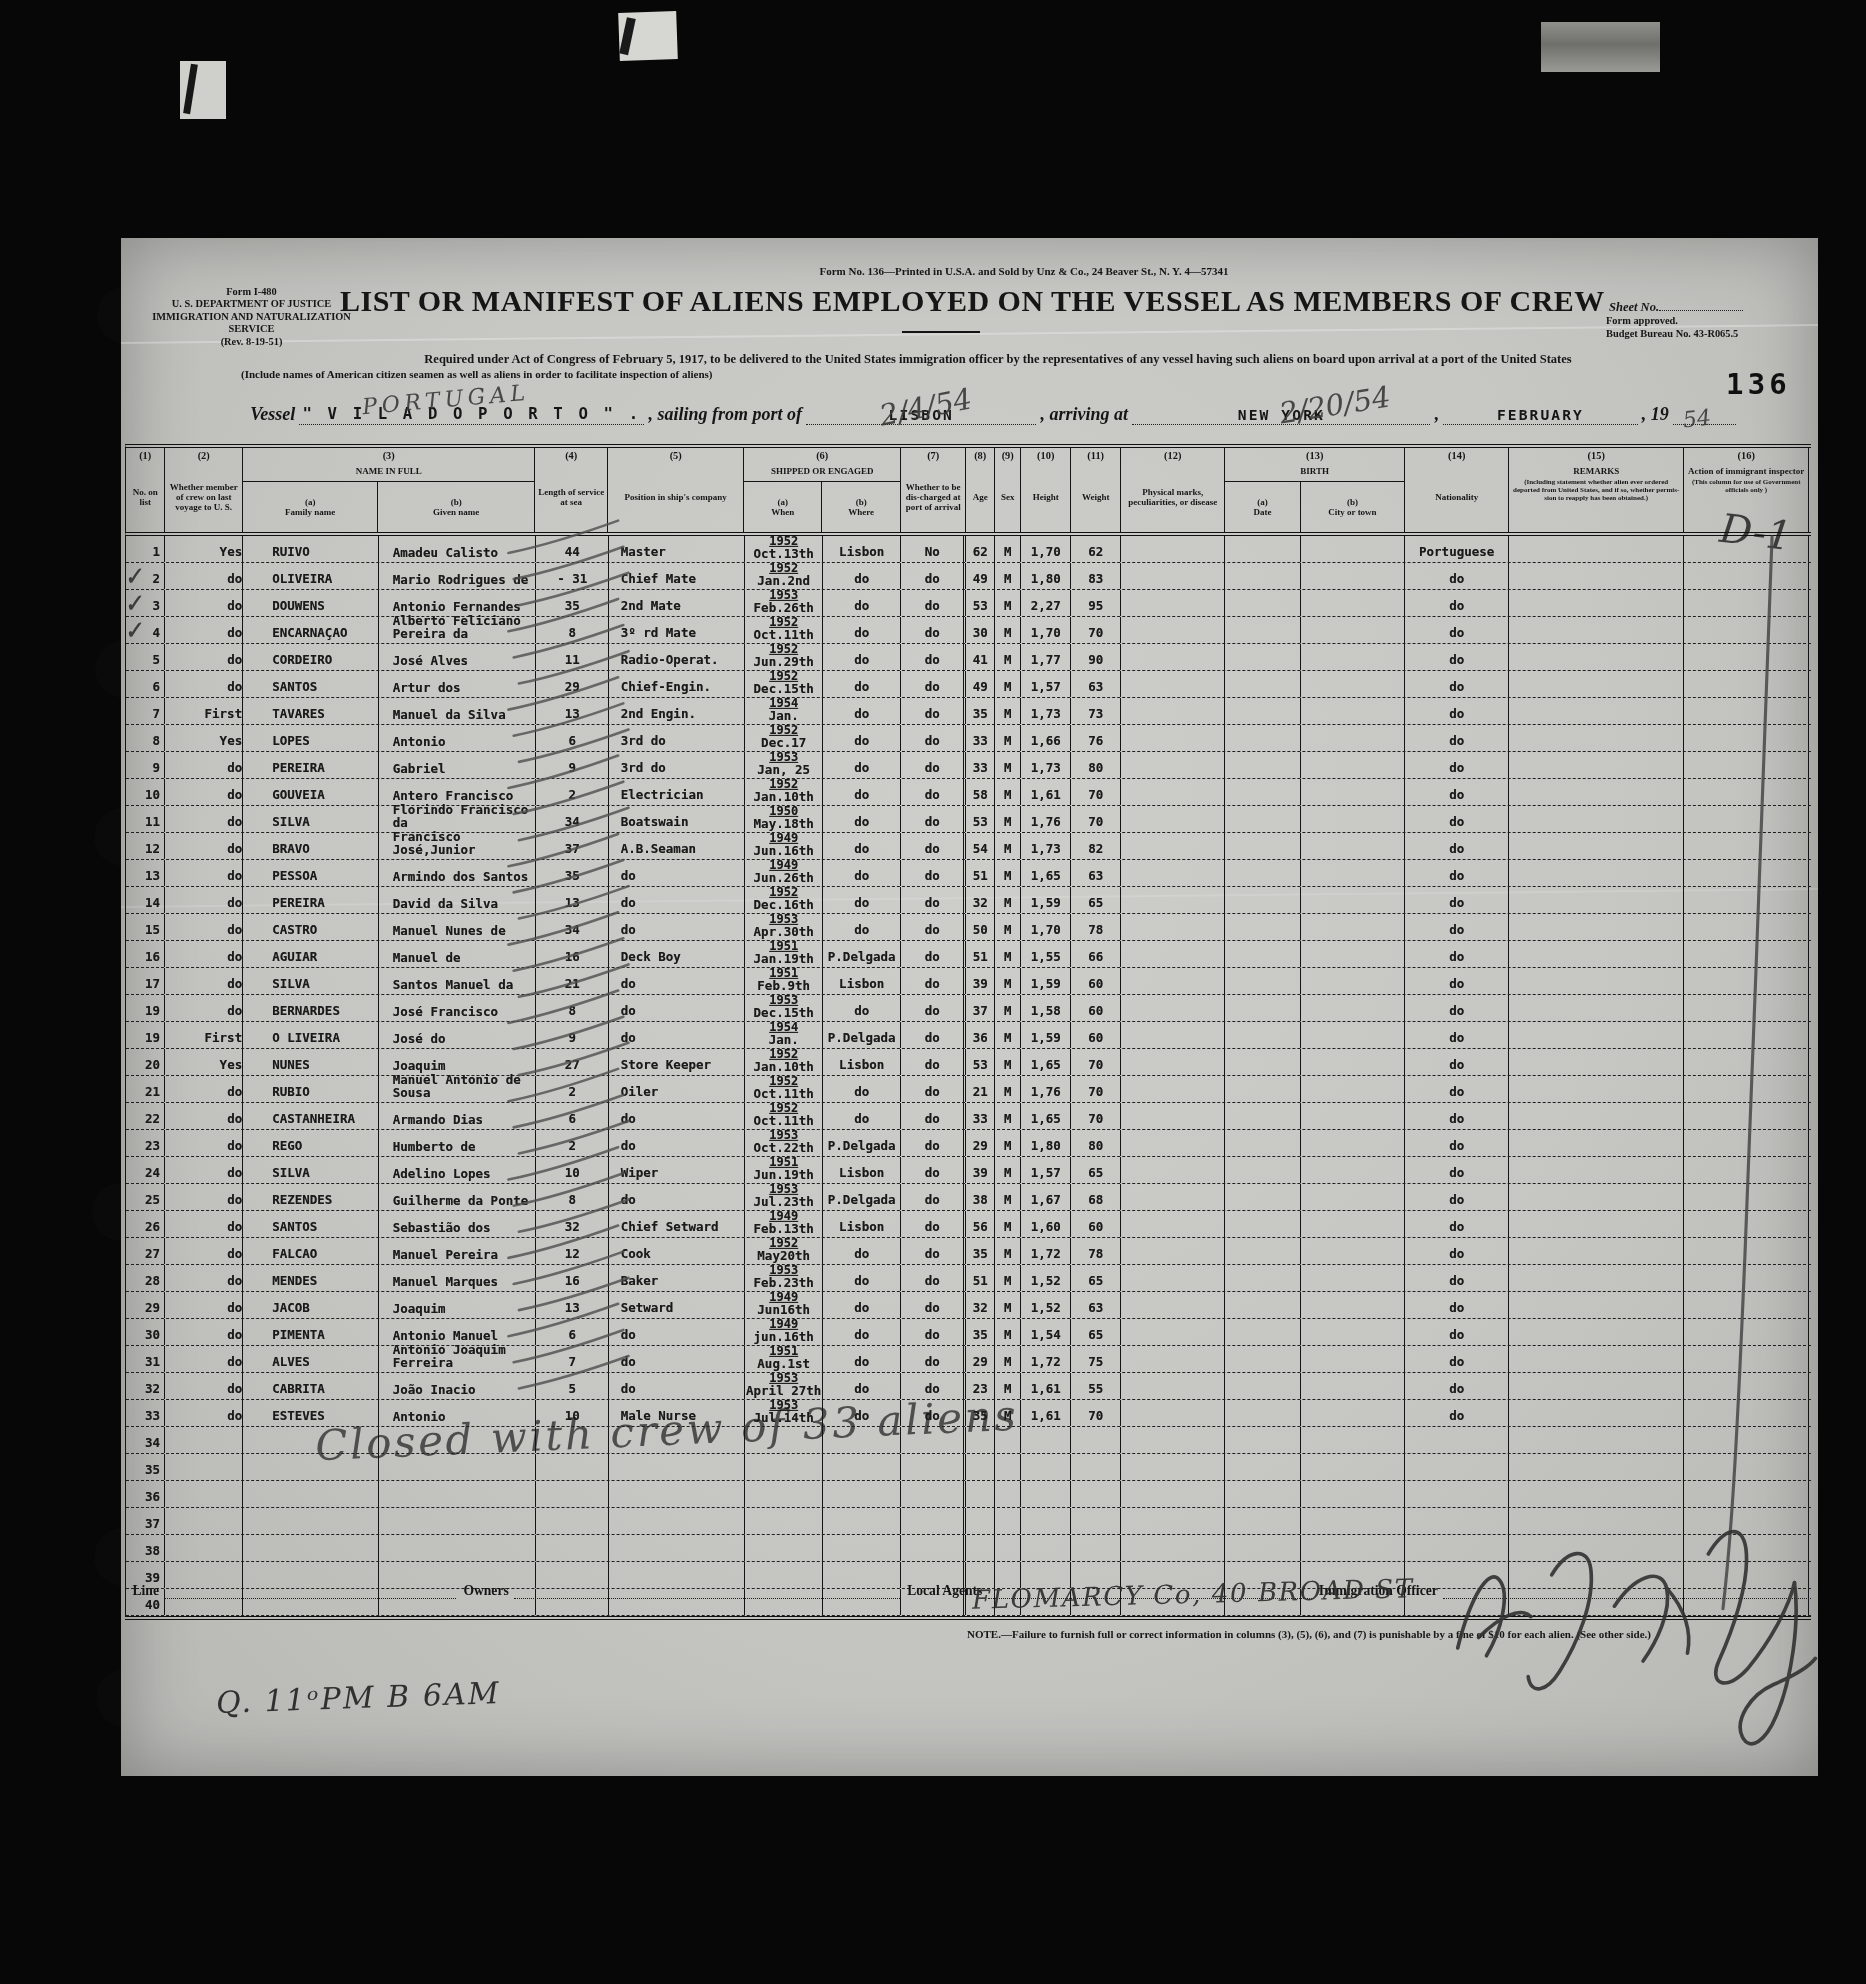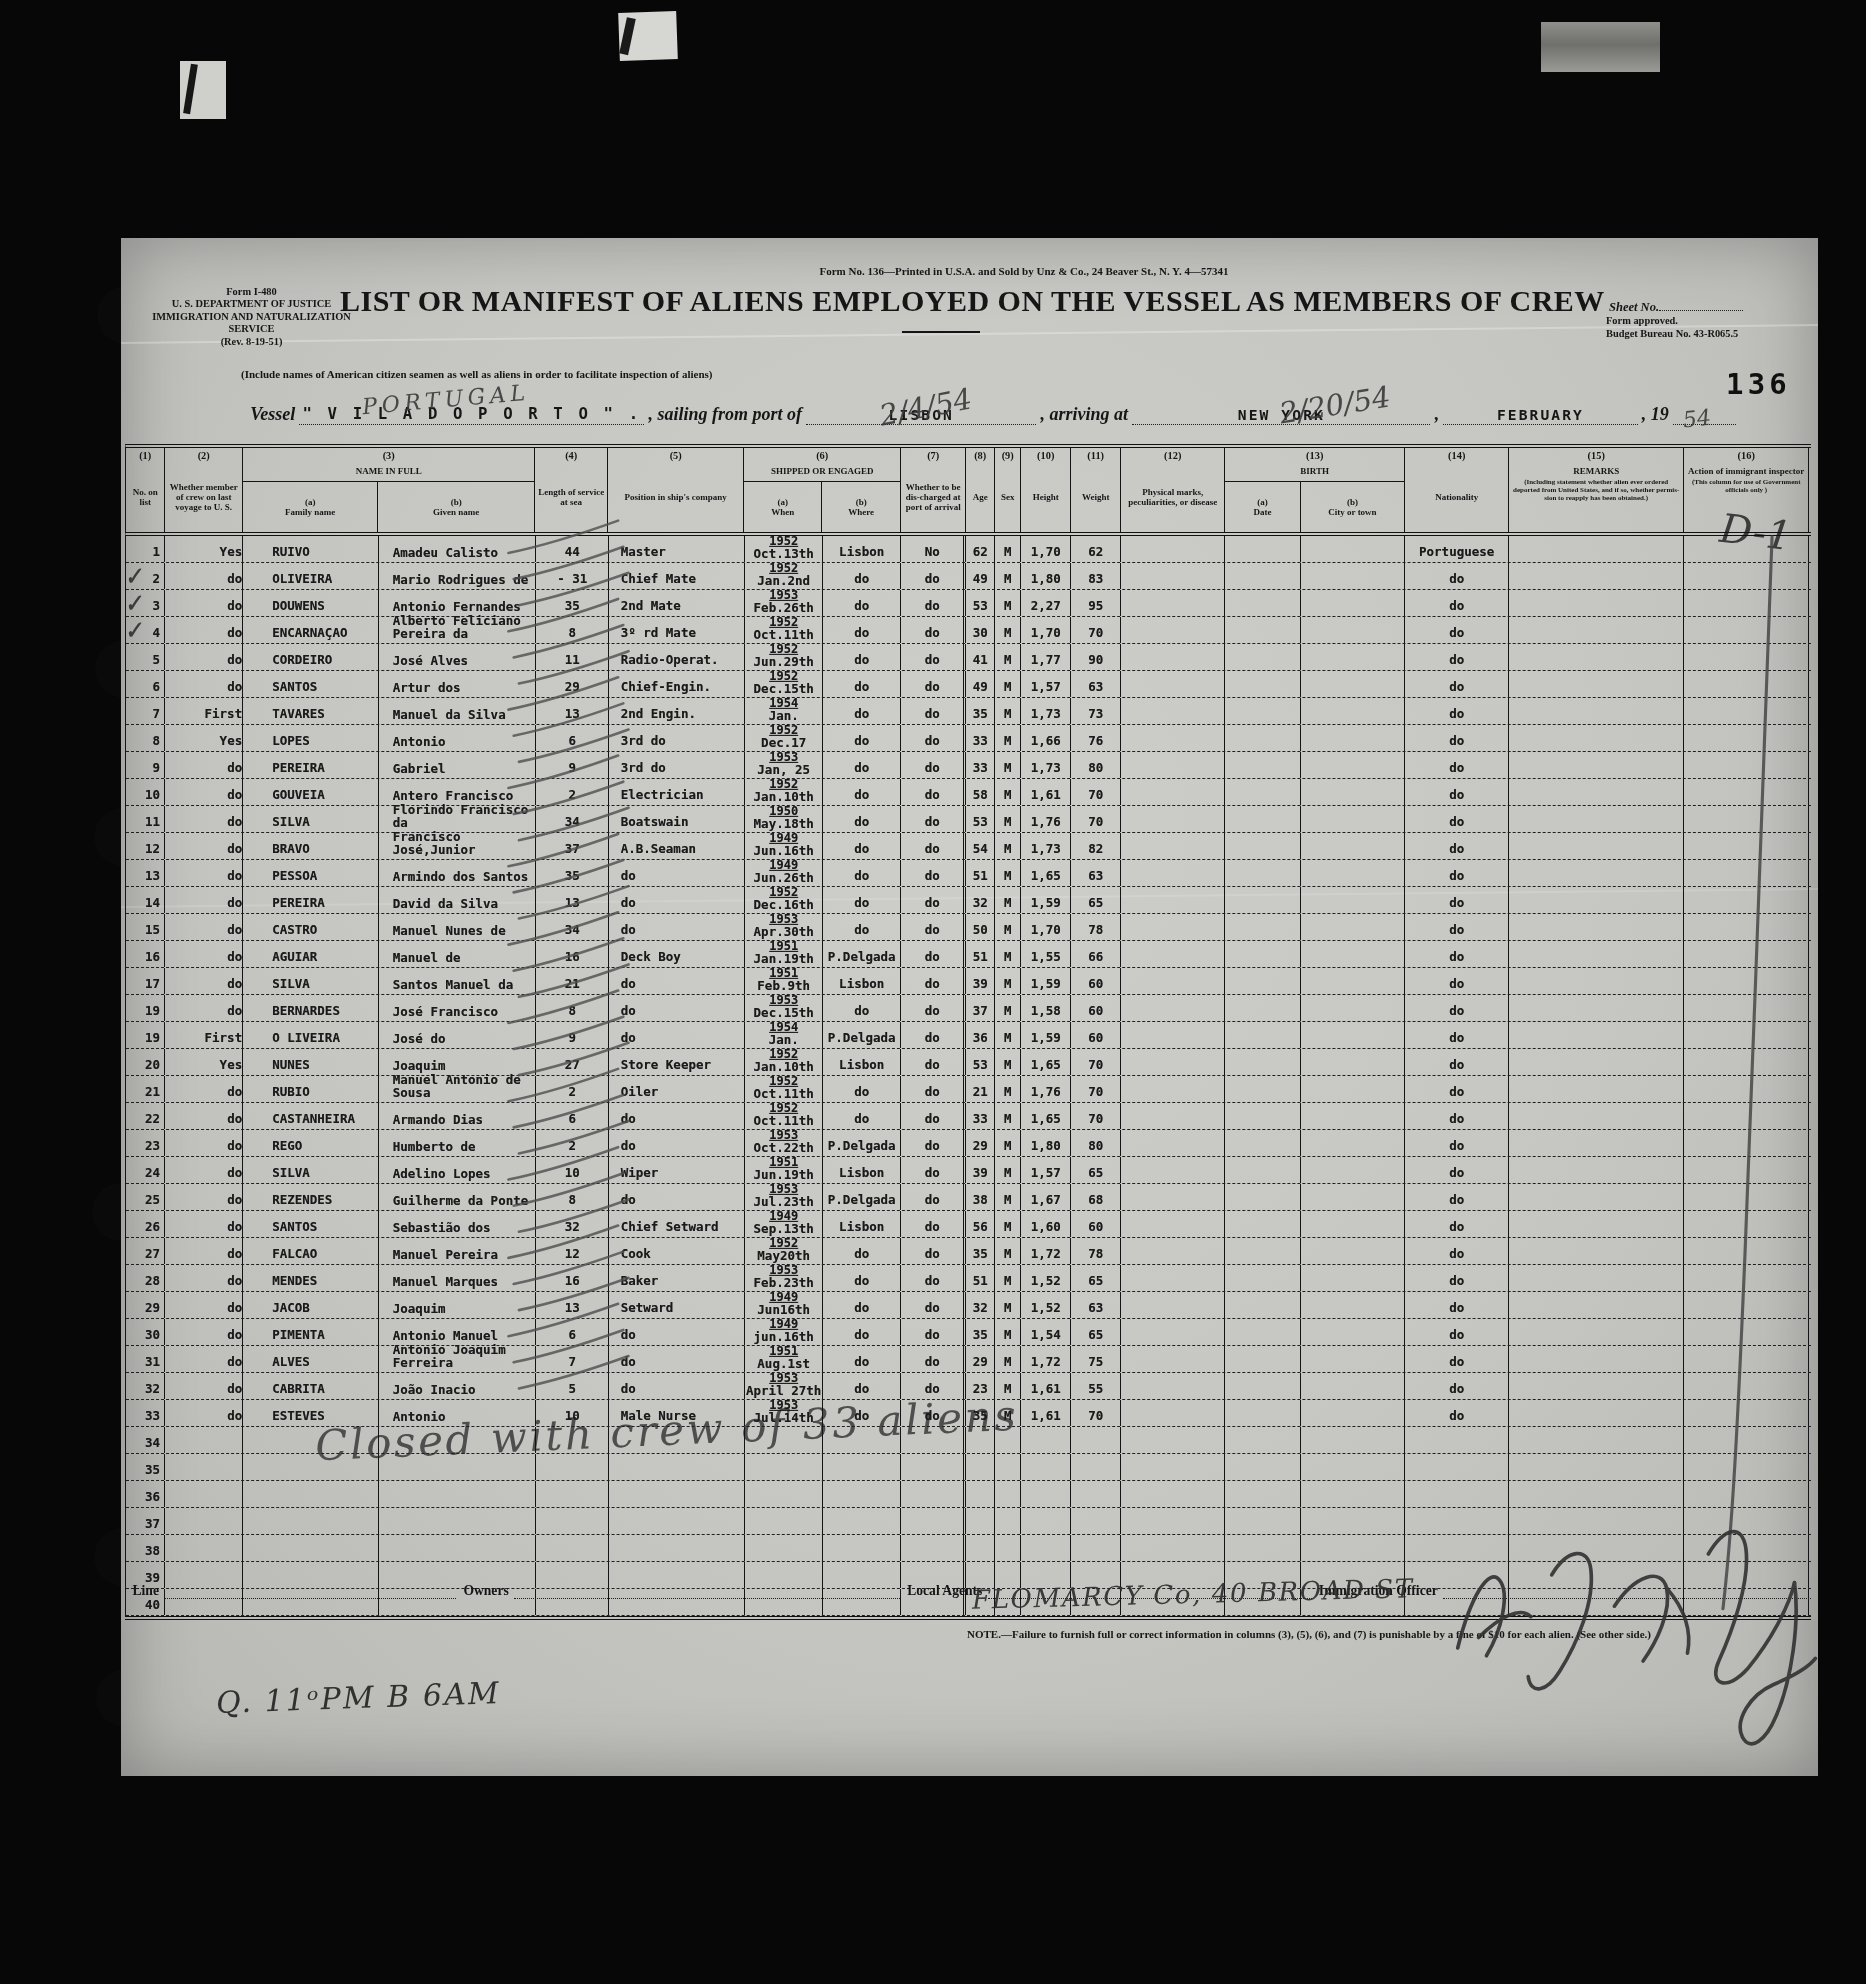--- a/index.html
+++ b/index.html
@@ -147,20 +147,21 @@
 
   <div class="sheetno">
     <span>Sheet No.</span><span class="dots"></span>
   </div>
   <div class="approved">
     <div>Form approved.</div>
     <div>Budget Bureau No. 43-R065.5</div>
   </div>
   <div class="stamp">136</div>
 
+  <div class="reqline">Required under Act of Congress of February 5, 1917, to be delivered to the United States immigration officer by the representatives of any vessel having such aliens on board upon arrival at a port of the United States</div>
   <div class="incline">(Include names of American citizen seamen as well as aliens in order to facilitate inspection of aliens)</div>
 
   <div class="vline">
     <span class="vlabel">Vessel</span>
     <span class="seg name">" V I L A  D O  P O R T O " .</span>
     <span class="vlabel">, sailing from port of</span>
     <span class="seg port">LISBON</span>
     <span class="vlabel">, arriving at</span>
     <span class="seg arr">NEW YORK</span>
     <span class="vlabel">,</span>
@@ -1614,21 +1615,21 @@
           </div>
     <div class="td c-service">
             <span class="mono">32</span>
           </div>
     <div class="td c-position">
             <span class="mono">Chief Setward</span>
           </div>
     <div class="td c-when">
             <div class="when-wrap">
               <span class="mono yr">1949</span>
-              <span class="mono dt">Sep.13th</span>
+              <span class="mono dt">Feb.13th</span>
             </div>
           </div>
     <div class="td c-where">
             <span class="mono">Lisbon</span>
           </div>
     <div class="td c-disch">
             <span class="mono">do</span>
           </div>
     <div class="td c-age">
             <span class="mono">56</span>

